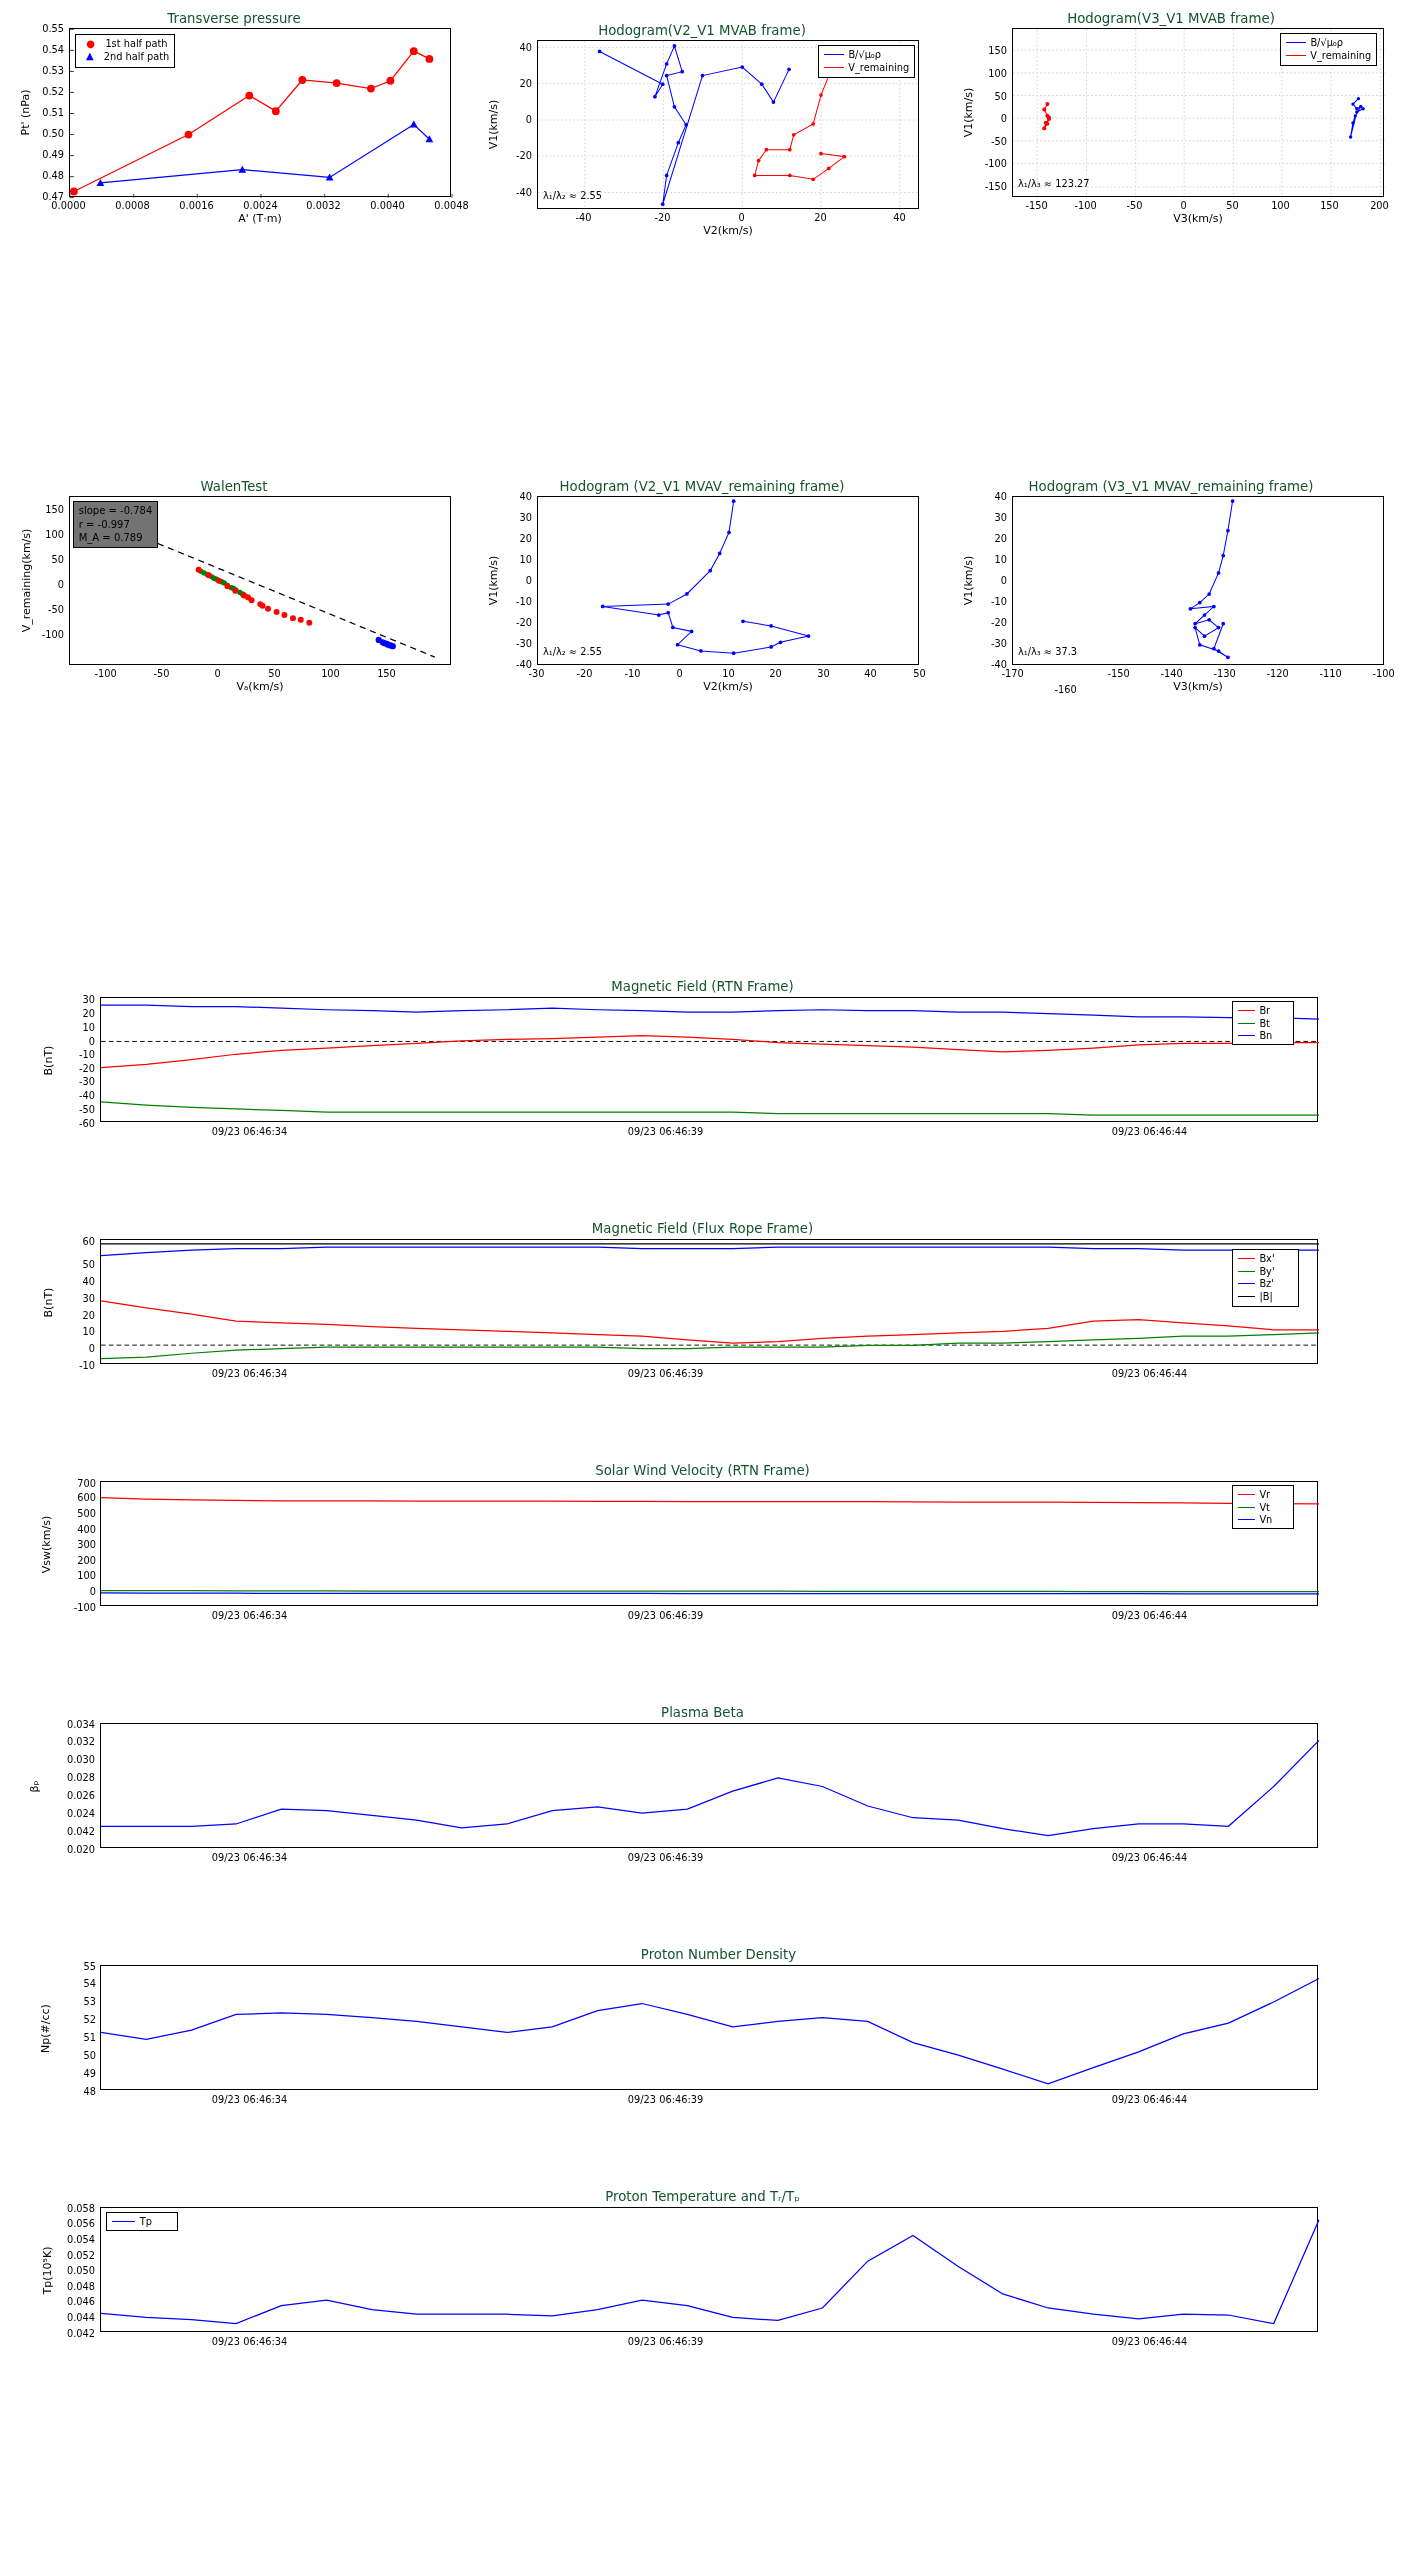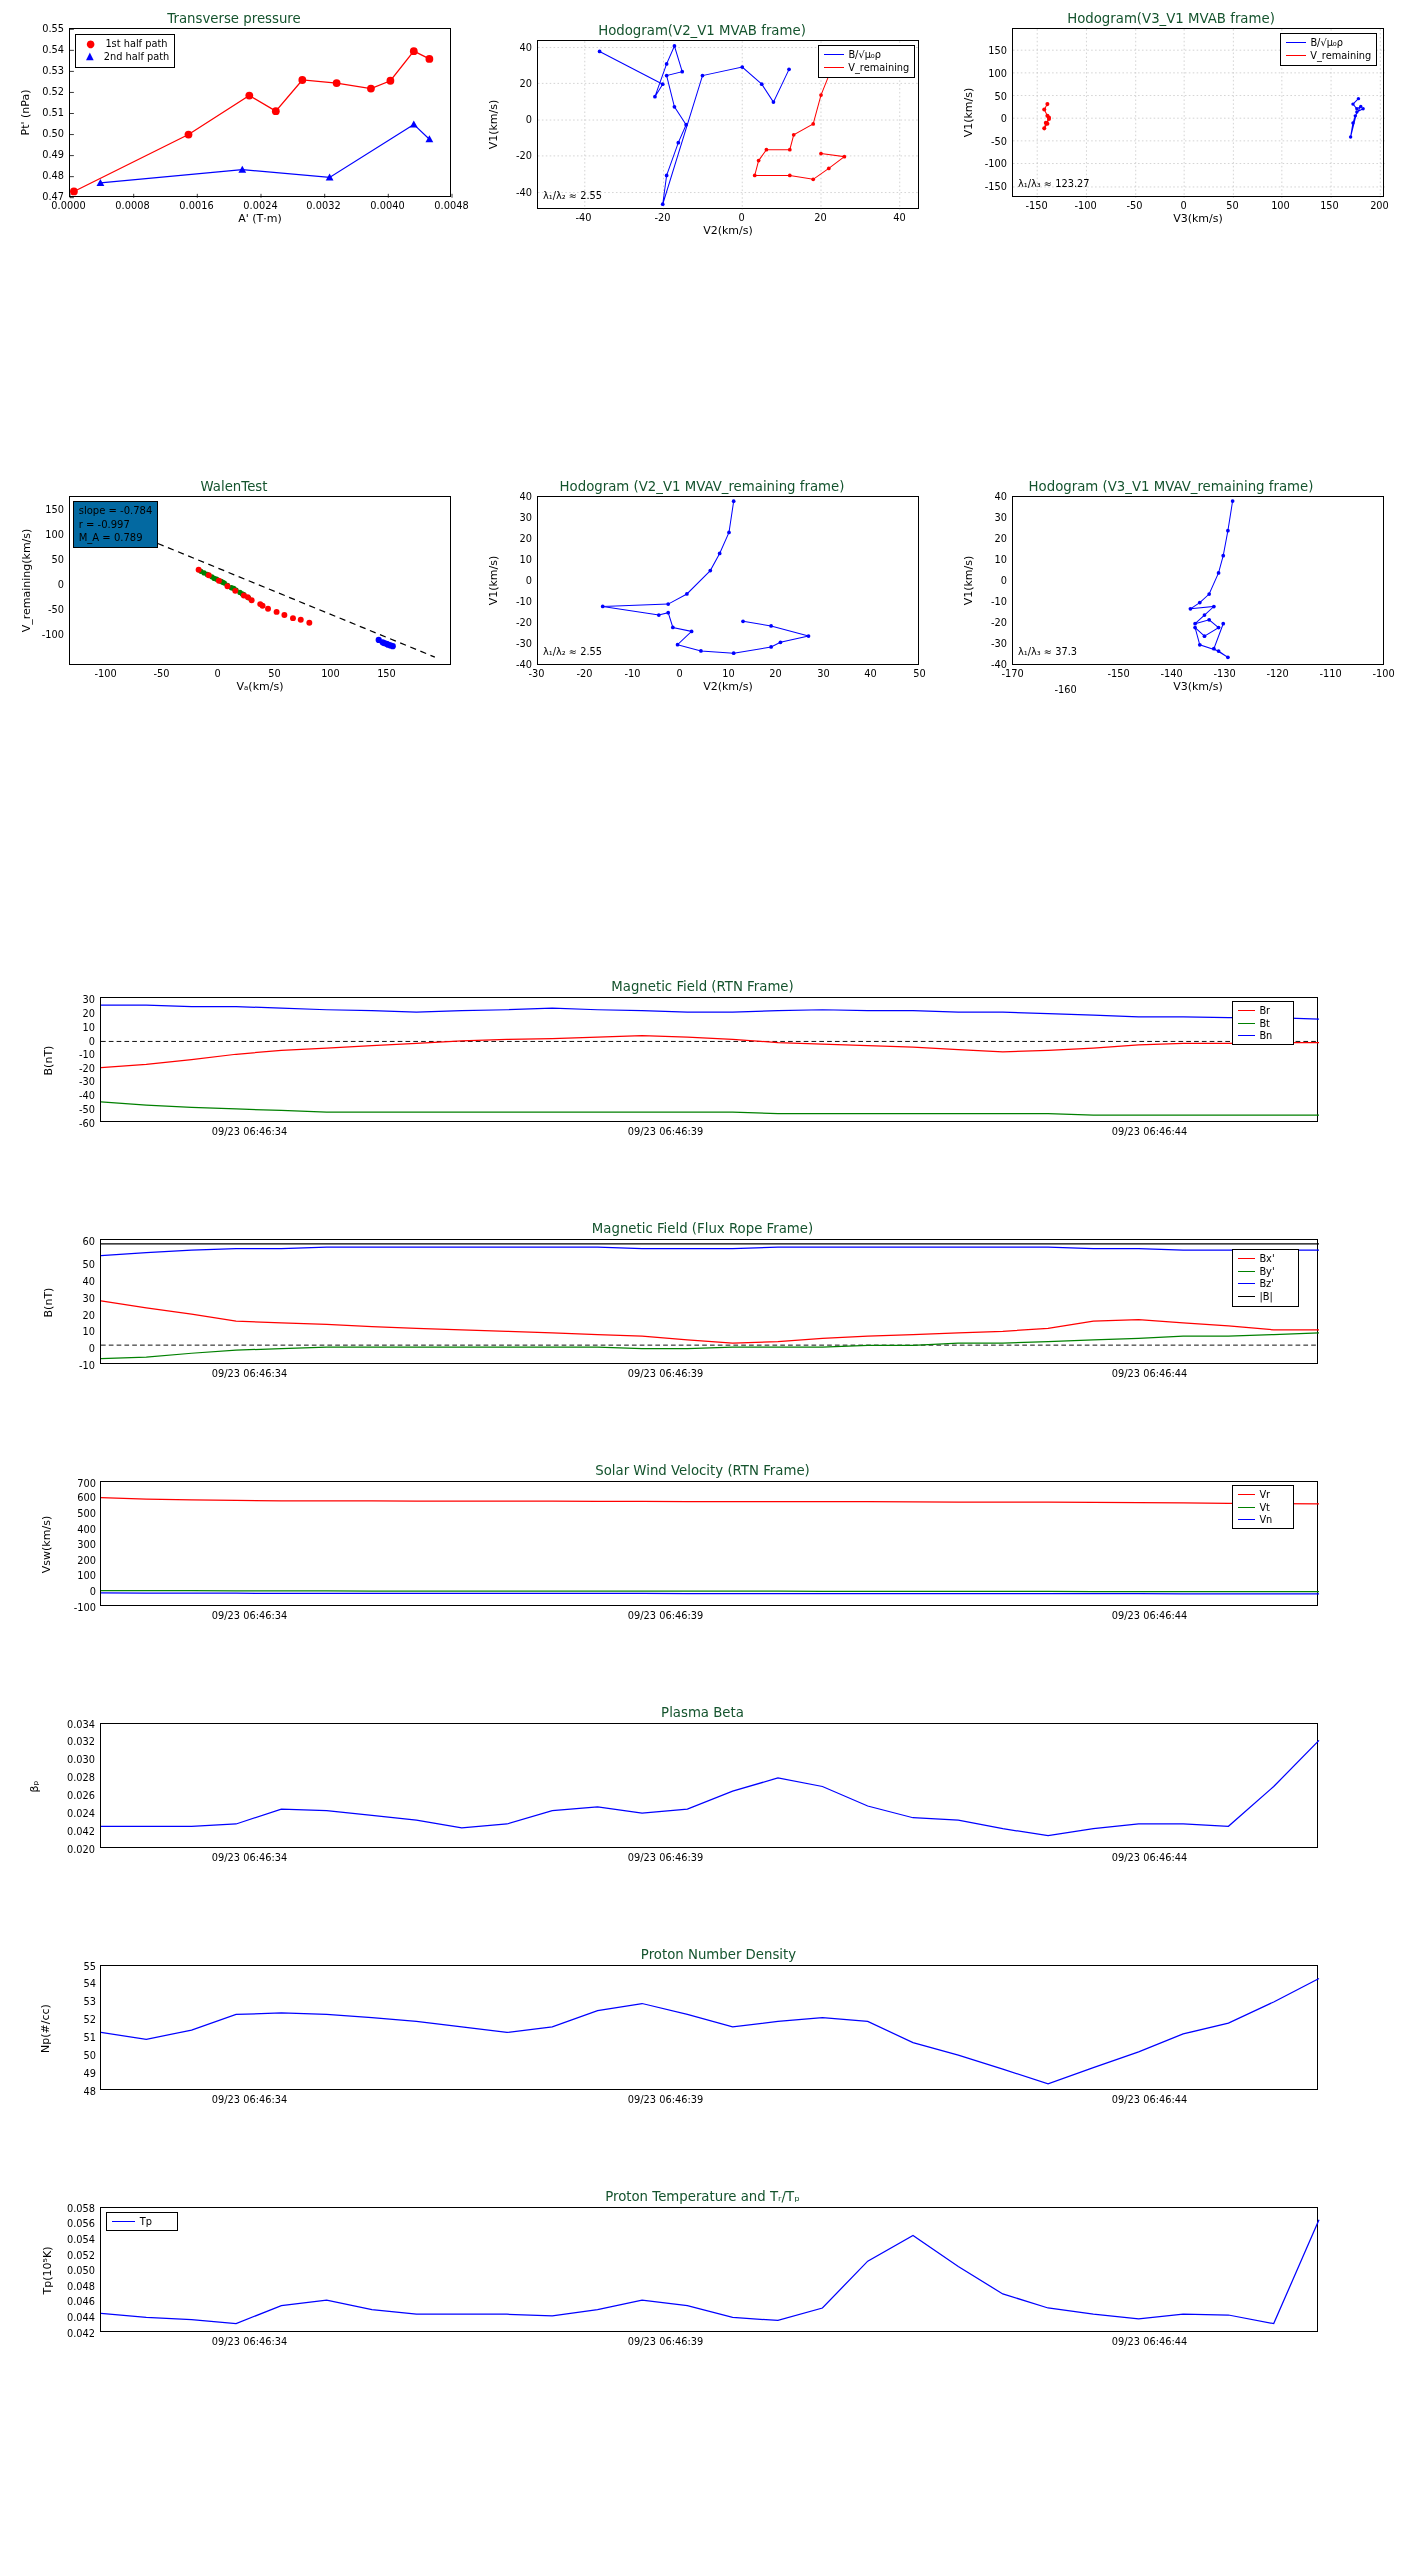--- a/index.html
+++ b/index.html
@@ -11,21 +11,21 @@
   .ylabel{position:absolute;font-size:11px;transform:rotate(-90deg);transform-origin:center center;white-space:nowrap;}
   .xlabel{position:absolute;font-size:11px;text-align:center;white-space:nowrap;}
   .tick{position:absolute;font-size:9.8px;white-space:nowrap;color:#000;}
   .tickY{text-align:right;}
   .tickX{text-align:center;}
   .legend{position:absolute;border:0.8px solid #000;background:#fff;font-size:9.8px;padding:2.3px 4.7px;box-sizing:border-box;}
   .legend .row{display:flex;align-items:center;height:12.5px;white-space:nowrap;}
   .legend .swatch{display:inline-block;width:20px;height:0;border-top-width:1.6px;border-top-style:solid;margin-right:4.7px;}
   .legend .mk{display:inline-block;width:20px;text-align:center;margin-right:4.7px;font-size:10px;line-height:1;}
   .annot{position:absolute;font-size:9.8px;white-space:nowrap;}
-  .boxnote{position:absolute;border:0.8px solid #000;background:#0369a1;font-size:10px;line-height:1.35;padding:2.3px 4.7px;white-space:nowrap;}
+  .boxnote{position:absolute;border:0.8px solid #000;background:#737373;font-size:10px;line-height:1.35;padding:2.3px 4.7px;white-space:nowrap;}
   svg{position:absolute;left:0;top:0;overflow:visible;}
   .gridline{stroke:#c8c8c8;stroke-width:1;stroke-dasharray:2 3;}
   .zeroline{stroke:#000;stroke-width:1.2;stroke-dasharray:6 4;}
   .ticks line{stroke:#000;stroke-width:1;}
 </style>
 </head>
 <body>
 
 <div class="page">
 

